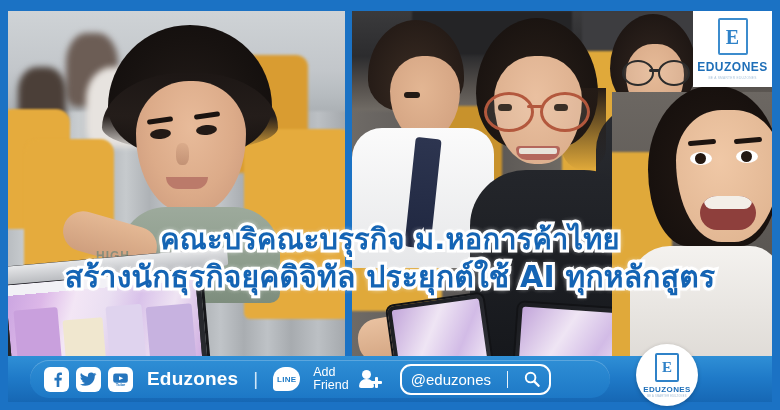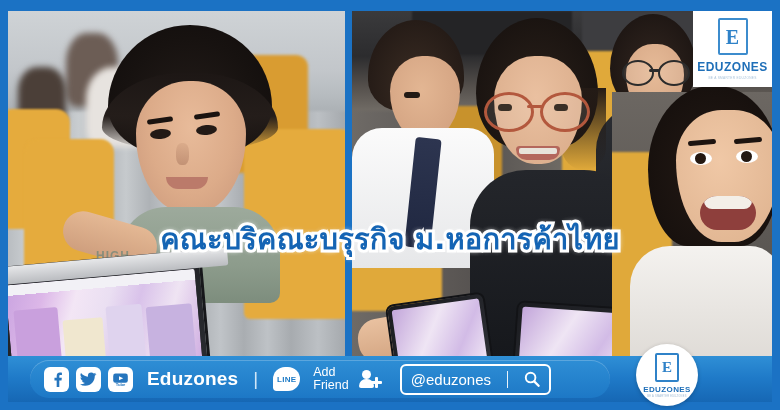--- a/index.html
+++ b/index.html
@@ -225,21 +225,21 @@
   .addfriend{
     color:#fff;font-size:12.5px;line-height:1.02;margin-left:6px;
     font-family:"Liberation Sans",sans-serif;
   }
   .pplus{margin-left:3px;position:relative;width:22px;height:22px;flex:0 0 auto;}
   .pplus .head{position:absolute;left:3px;top:2px;width:9px;height:9px;background:#fff;border-radius:50%;}
   .pplus .torso{position:absolute;left:0;top:11px;width:15px;height:9px;background:#fff;border-radius:7px 7px 2px 2px;}
   .pplus .plus-v{position:absolute;left:16px;top:9px;width:3px;height:11px;background:#fff;border-radius:1px;}
   .pplus .plus-h{position:absolute;left:12px;top:13px;width:11px;height:3px;background:#fff;border-radius:1px;}
   .searchpill{
-    margin-left:12px;height:27px;border:2px solid #ffffff;border-radius:6px;
+    margin-left:12px;height:27px;border:2px solid #ffffff;border-radius:11px;
     display:flex;align-items:center;padding:0 9px;gap:16px;
   }
   .searchpill .handle{color:#fff;font-size:15px;font-family:"Liberation Sans",sans-serif;}
   .searchpill .sep{width:1px;height:17px;background:#ffffff;opacity:.9;}
   .logo-circle{
     position:absolute;right:74px;bottom:-4px;width:62px;height:62px;border-radius:50%;
     background:#ffffff;box-shadow:0 1px 4px rgba(0,0,0,.22);
     display:flex;flex-direction:column;align-items:center;justify-content:center;
   }
   .logo-circle .lbox{
@@ -388,20 +388,21 @@
   <div class="logo-card">
     <div class="lbox">
       <b>E</b>
     </div>
     <div class="lname">EDUZONES</div>
     <div class="ltag">BE A SMARTER EDUZONES</div>
   </div>
 
   <div class="headline">
     <span class="hl-line hl-1">คณะบริคณะบรุรกิจ ม.หอการค้าไทย</span>
+    <span class="hl-line hl-2">สร้างนักธุรกิจยุคดิจิทัล ประยุกต์ใช้ AI ทุกหลักสูตร</span>
   </div>
 
   <div class="botbar">
     <div class="botbar-inner">
 
       <div class="sicon">
         <svg width="16" height="16" viewBox="0 0 16 16">
             <path d="M10.3 16V9.4h2.2l.33-2.56H10.3V5.2c0-.74.2-1.25 1.27-1.25h1.35V1.66C12.69 1.62 11.89 1.55 10.96 1.55c-1.95 0-3.28 1.19-3.28 3.37v1.92H5.47V9.4h2.21V16z" fill="#2575bd"></path>
           </svg>
       </div>

